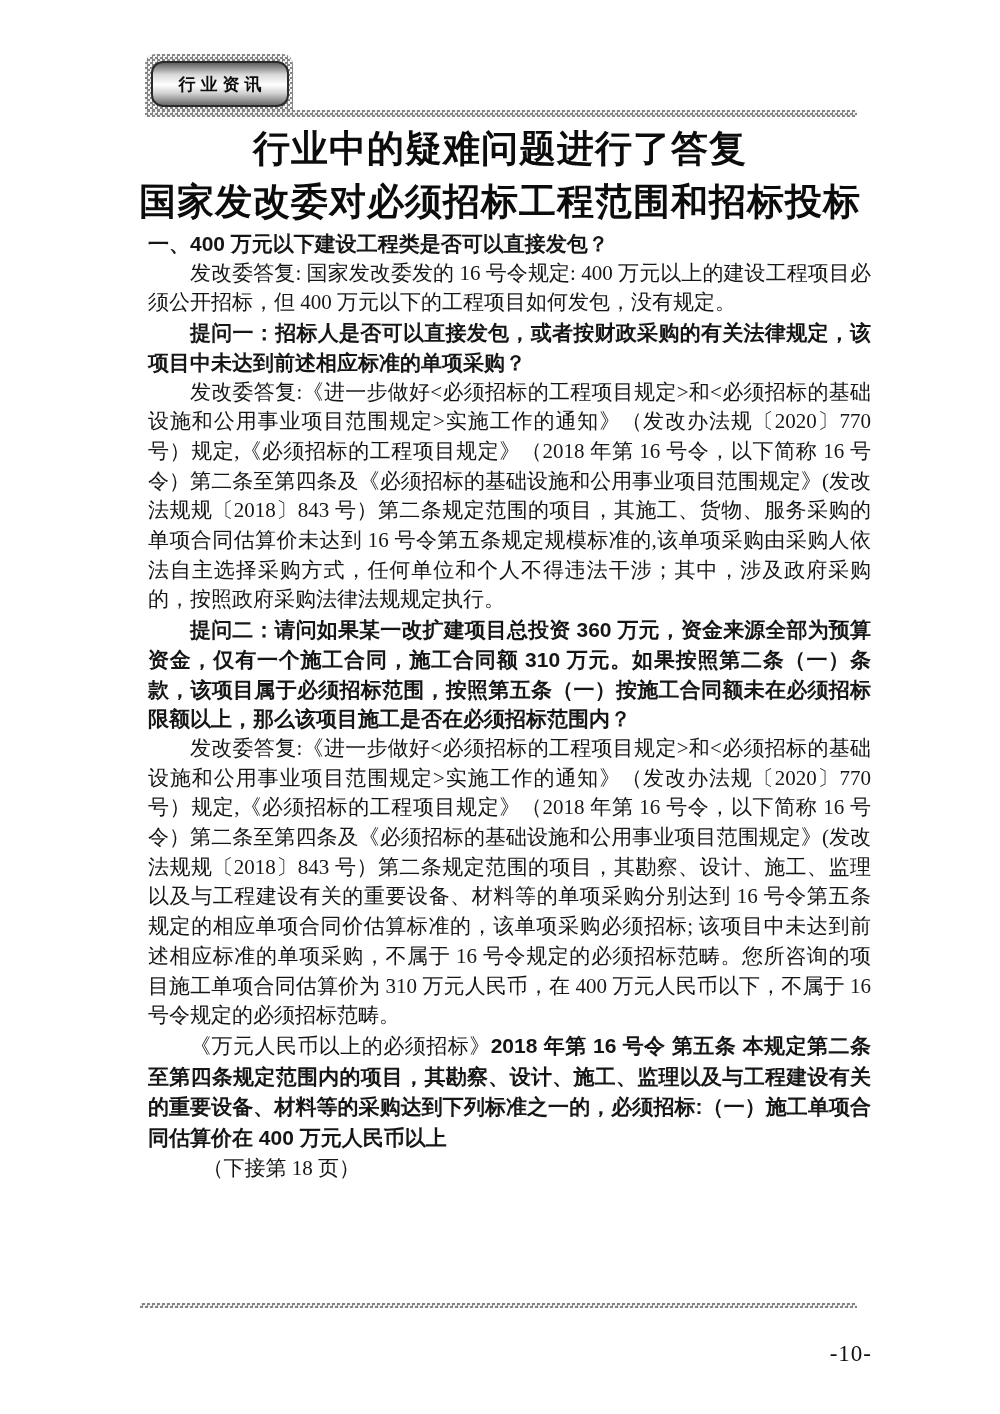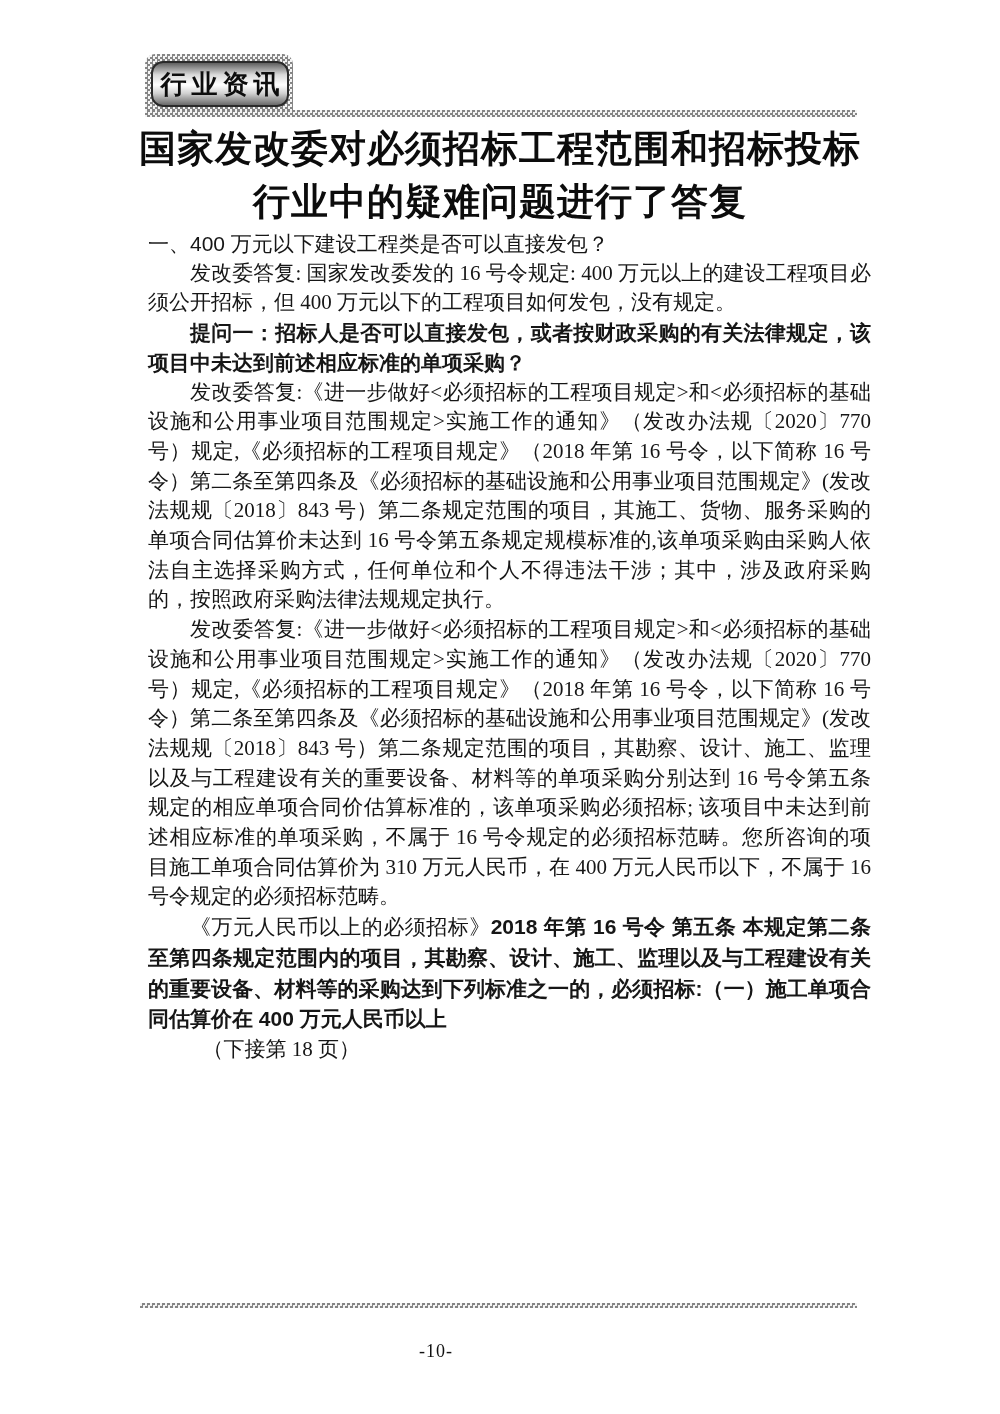--- a/index.html
+++ b/index.html
@@ -38,21 +38,21 @@
     border: 2px solid #2a2a2a;
     border-radius: 12px;
     background: linear-gradient(180deg, #5f5f5f 0%, #d9d9d9 28%, #ffffff 52%, #d2d2d2 72%, #6a6a6a 100%);
     display: flex;
     align-items: center;
     justify-content: center;
   }
   .badge-button span {
     font-family: "Liberation Sans", "DejaVu Sans", sans-serif;
     font-weight: 700;
-    font-size: 26px;
+    font-size: 17px;
     letter-spacing: 5px;
     color: #0d0d0d;
     text-indent: 5px;
     white-space: nowrap;
   }
   
   .title-block {
     position: absolute;
     left: 138px; top: 122px;
     width: 724px;
@@ -72,21 +72,21 @@
   }
   .para {
     font-size: 21px;
     line-height: 29.7px;
     text-align: justify;
     text-indent: 2em;
     color: #161616;
   }
   .para.heading {
     font-family: "Liberation Sans", "DejaVu Sans", sans-serif;
-    font-weight: 400;
+    font-weight: 700;
     text-indent: 0;
   }
   .para.bold {
     font-family: "Liberation Sans", "DejaVu Sans", sans-serif;
     font-weight: 700;
   }
   .para.footnote { text-indent: 2.6em; }
   .para .lead-serif { font-family: "Liberation Serif", "DejaVu Serif", serif; font-weight: 400; }
   .para .rest-bold {
     font-family: "Liberation Sans", "DejaVu Sans", sans-serif;
@@ -95,47 +95,48 @@
   
   .bottom-rule {
     position: absolute;
     left: 140px; top: 1303px;
     width: 717px; height: 5px;
   }
   .page-number {
     position: absolute;
     left: 0; top: 1341px;
     width: 872px;
-    text-align: center;
-    font-size: 18px;
+    text-align: right;
+    font-size: 23px;
     letter-spacing: 1px;
     color: #111111;
   }
 </style>
 </head>
 <body>
 
 <div class="page">
 
   <div class="badge-frame checker"></div>
   <div class="top-rule checker"></div>
   <div class="badge-button">
     <span>行业资讯</span>
   </div>
 
   <div class="title-block">
+    <div>行业中的疑难问题进行了答复</div>
     <div>国家发改委对必须招标工程范围和招标投标</div>
-    <div>行业中的疑难问题进行了答复</div>
   </div>
 
   <div class="content">
     <p class="para heading">一、400 万元以下建设工程类是否可以直接发包？</p>
     <p class="para">发改委答复: 国家发改委发的 16 号令规定: 400 万元以上的建设工程项目必须公开招标，但 400 万元以下的工程项目如何发包，没有规定。</p>
     <p class="para bold">提问一：招标人是否可以直接发包，或者按财政采购的有关法律规定，该项目中未达到前述相应标准的单项采购？</p>
     <p class="para">发改委答复:《进一步做好&lt;必须招标的工程项目规定&gt;和&lt;必须招标的基础设施和公用事业项目范围规定&gt;实施工作的通知》（发改办法规〔2020〕770 号）规定,《必须招标的工程项目规定》（2018 年第 16 号令，以下简称 16 号令）第二条至第四条及《必须招标的基础设施和公用事业项目范围规定》(发改法规规〔2018〕843 号）第二条规定范围的项目，其施工、货物、服务采购的单项合同估算价未达到 16 号令第五条规定规模标准的,该单项采购由采购人依法自主选择采购方式，任何单位和个人不得违法干涉；其中，涉及政府采购的，按照政府采购法律法规规定执行。</p>
+    <p class="para bold">提问二：请问如果某一改扩建项目总投资 360 万元，资金来源全部为预算资金，仅有一个施工合同，施工合同额 310 万元。如果按照第二条（一）条款，该项目属于必须招标范围，按照第五条（一）按施工合同额未在必须招标限额以上，那么该项目施工是否在必须招标范围内？</p>
     <p class="para">发改委答复:《进一步做好&lt;必须招标的工程项目规定&gt;和&lt;必须招标的基础设施和公用事业项目范围规定&gt;实施工作的通知》（发改办法规〔2020〕770 号）规定,《必须招标的工程项目规定》（2018 年第 16 号令，以下简称 16 号令）第二条至第四条及《必须招标的基础设施和公用事业项目范围规定》(发改法规规〔2018〕843 号）第二条规定范围的项目，其勘察、设计、施工、监理以及与工程建设有关的重要设备、材料等的单项采购分别达到 16 号令第五条规定的相应单项合同价估算标准的，该单项采购必须招标; 该项目中未达到前述相应标准的单项采购，不属于 16 号令规定的必须招标范畴。您所咨询的项目施工单项合同估算价为 310 万元人民币，在 400 万元人民币以下，不属于 16 号令规定的必须招标范畴。</p>
     <p class="para"><span class="lead-serif">《万元人民币以上的必须招标》</span><span class="rest-bold">2018 年第 16 号令 第五条 本规定第二条至第四条规定范围内的项目，其勘察、设计、施工、监理以及与工程建设有关的重要设备、材料等的采购达到下列标准之一的，必须招标:（一）施工单项合同估算价在 400 万元人民币以上</span></p>
     <p class="para footnote">（下接第 18 页）</p>
   </div>
 
   <div class="bottom-rule checker"></div>
   <div class="page-number">-10-</div>
 
 </div>
 

